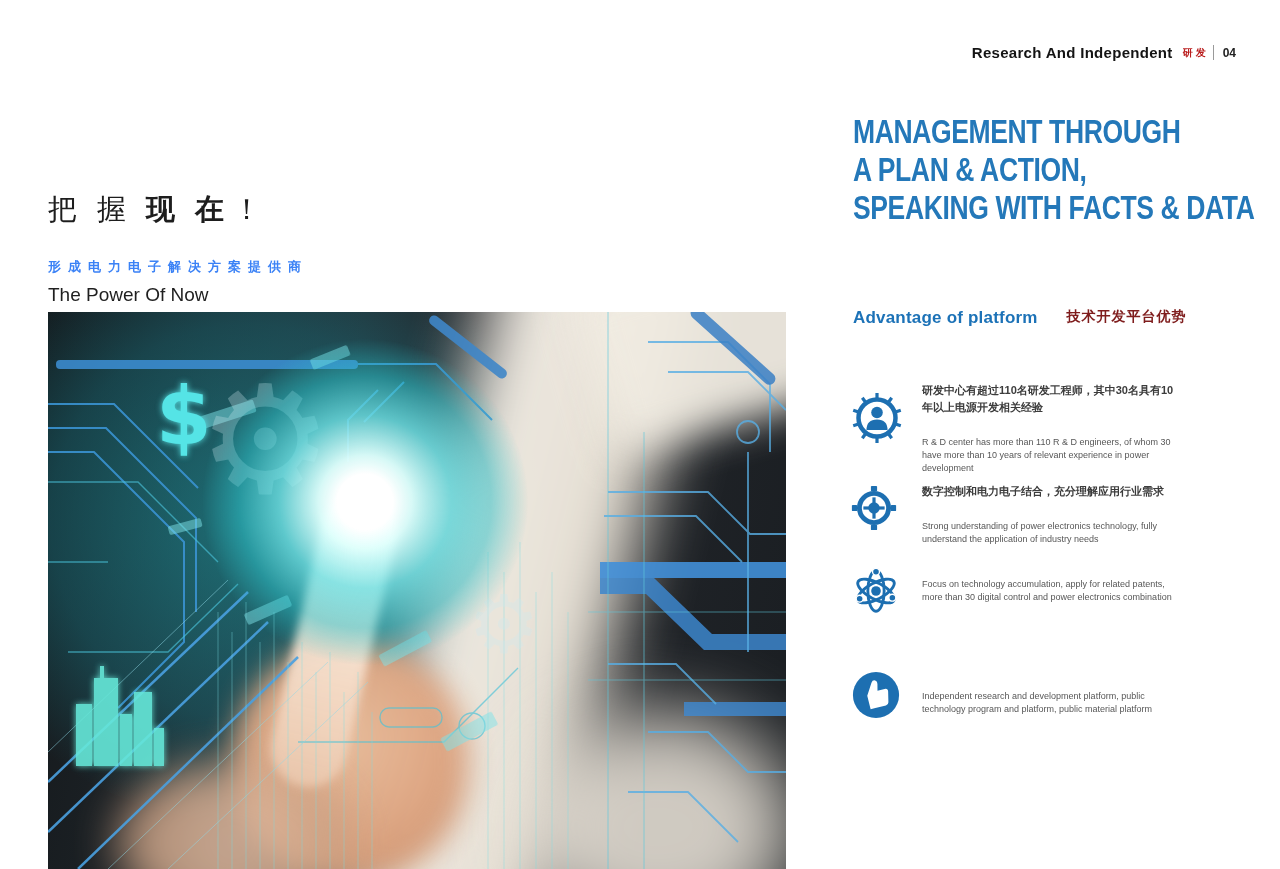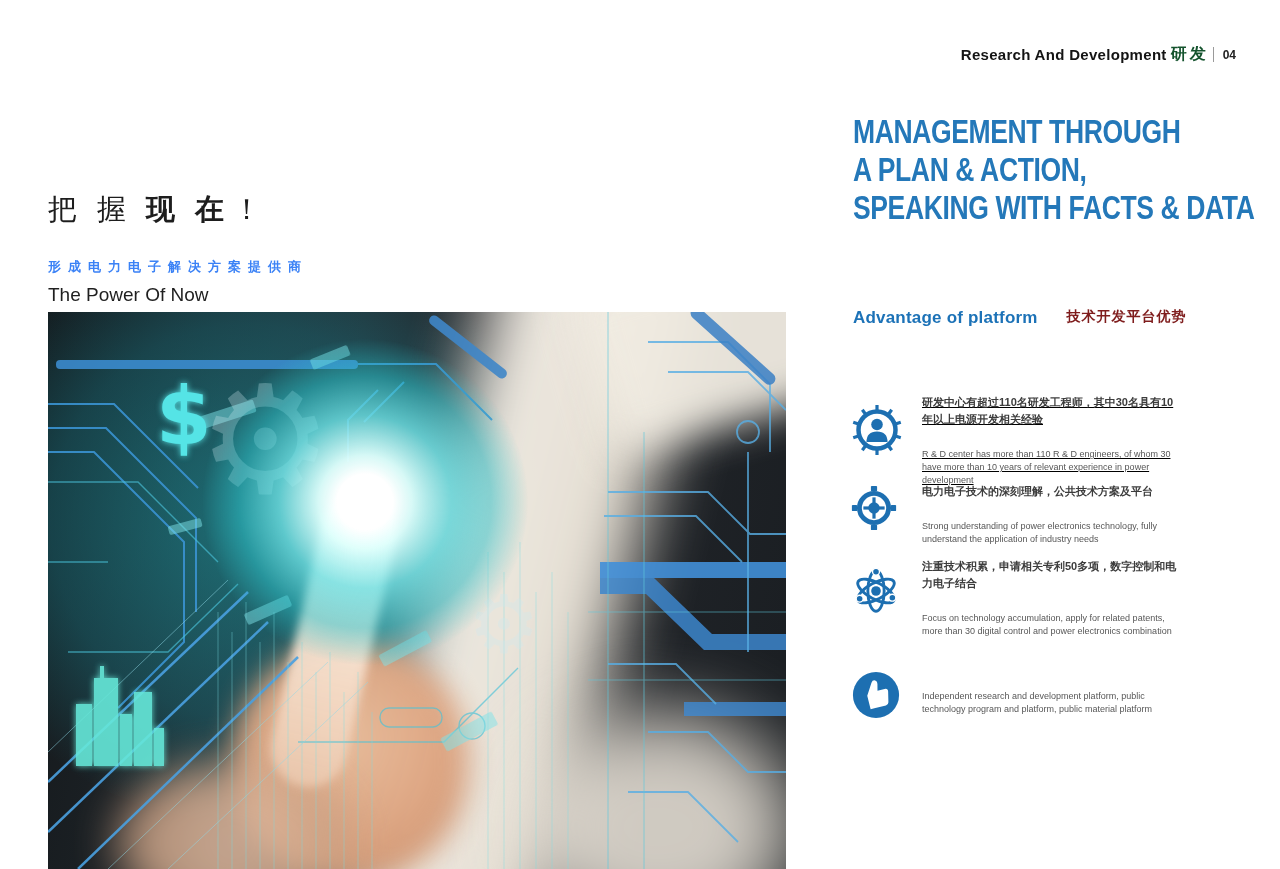--- a/index.html
+++ b/index.html
@@ -3,21 +3,21 @@
 <meta charset="utf-8">
 <style>
   html,body{margin:0;padding:0;}
   body{
     width:1280px;height:869px;position:relative;background:#ffffff;
     font-family:"Liberation Sans","DejaVu Sans",sans-serif;overflow:hidden;
   }
   
   .header{position:absolute;top:44px;right:44px;display:flex;align-items:center;}
   .header .en{font-size:15px;font-weight:bold;color:#141414;letter-spacing:.3px;}
-  .header .zh{font-size:16px;color:#14532d;margin-left:4px;letter-spacing:3px;font-weight:bold;}
+  .header .zh{font-size:10px;color:#b91c1c;margin-left:10px;letter-spacing:3px;font-weight:bold;}
   .header .sep{width:1px;height:15px;background:#9a9a9a;margin:0 9px 0 4px;}
   .header .num{font-size:12px;font-weight:bold;color:#222;}
 
   
   .intro{position:absolute;left:48px;top:190px;}
   .intro .title{font-size:29px;color:#1d1d1d;white-space:nowrap;}
   .intro .title .normal{font-weight:normal;letter-spacing:6px;}
   .intro .title .strong{font-weight:bold;letter-spacing:6px;margin-left:14px;}
   .intro .title .mark{font-weight:normal;margin-left:2px;}
   .intro .sub-zh{margin-top:28px;font-size:13px;color:#3b82f6;letter-spacing:7px;font-weight:bold;}
@@ -51,35 +51,35 @@
   
   .headline{position:absolute;left:853px;top:112px;color:#2478b9;font-weight:bold;
     font-size:34px;line-height:38px;letter-spacing:-.5px;white-space:nowrap;
     transform:scaleX(.78);transform-origin:0 0;}
   .platform-title{position:absolute;left:853px;top:308px;display:flex;align-items:flex-start;}
   .platform-title .en{font-size:17px;font-weight:bold;color:#1c72b7;letter-spacing:.2px;}
   .platform-title .zh{font-size:14px;color:#7f1d1d;margin-left:29px;letter-spacing:1px;font-weight:bold;}
 
   .features{position:absolute;left:851px;top:382px;width:336px;}
   .feature{position:absolute;left:0;display:flex;}
-  .f1{top:12px;text-decoration:underline;}.f2{top:101px;}.f3{top:176px;}.f4{top:288px;}
+  .f1{top:0;}.f2{top:101px;}.f3{top:176px;}.f4{top:288px;}
   .feature .icon-box{width:54px;margin-right:17px;flex:none;}
   .f1 .icon-box{padding-top:10px;}
   .f2 .icon-box{padding-top:2px;}
   .f3 .icon-box{padding-top:8px;}
   .f4 .icon-box{padding-top:0;}
   .feature .txt{width:262px;}
   .feature .zh{font-size:11px;font-weight:bold;color:#3c3c3c;line-height:1.55;}
   .feature .en{font-size:9px;color:#575757;line-height:1.45;margin-top:20px;}
 </style>
 </head>
 <body>
 
 <div class="header">
-  <span class="en">Research And Development</span>
+  <span class="en">Research And Independent</span>
   <span class="zh">研发</span>
   <span class="sep"></span>
   <span class="num">04</span>
 </div>
 
 <div class="intro">
   <div class="title">
     <span class="normal">把 握</span><span class="strong">现 在</span><span class="mark">！</span>
   </div>
   <div class="sub-zh">形成电力电子解决方案提供商</div>
@@ -258,41 +258,40 @@
           <rect x="22.5" y="45" width="7" height="6" rx="1"></rect>
           <rect x="1" y="22.5" width="6" height="7" rx="1"></rect>
           <rect x="45" y="22.5" width="6" height="7" rx="1"></rect>
           <circle cx="26" cy="26" r="6.5"></circle>
           <rect x="24.2" y="14" width="3.6" height="24"></rect>
           <rect x="14" y="24.2" width="24" height="3.6"></rect>
         </g>
       </svg>
     </div>
     <div class="txt">
-      <div class="zh">电力电子技术的深刻理解，公共技术方案及平台</div>
+      <div class="zh">数字控制和电力电子结合，充分理解应用行业需求</div>
       <div class="en">Strong understanding of power electronics technology, fully understand the application of industry needs</div>
     </div>
   </div>
 
   <div class="feature f3">
     <div class="icon-box">
       <svg width="50" height="50" viewBox="0 0 52 52">
         <g fill="none" stroke="#1d6fb1" stroke-width="3">
           <ellipse cx="26" cy="26" rx="21" ry="8.5" transform="rotate(-28 26 26)"></ellipse>
           <ellipse cx="26" cy="26" rx="21" ry="8.5" transform="rotate(28 26 26)"></ellipse>
           <ellipse cx="26" cy="26" rx="21" ry="8.5" transform="rotate(90 26 26)"></ellipse>
         </g>
         <circle cx="26" cy="26" r="5" fill="#1d6fb1"></circle>
         <circle cx="9" y="0" cy="34" r="3.6" fill="#1d6fb1" stroke="#ffffff" stroke-width="1.4"></circle>
         <circle cx="43" cy="33" r="3.6" fill="#1d6fb1" stroke="#ffffff" stroke-width="1.4"></circle>
         <circle cx="26" cy="6" r="3.6" fill="#1d6fb1" stroke="#ffffff" stroke-width="1.4"></circle>
       </svg>
     </div>
     <div class="txt">
-      <div class="zh">注重技术积累，申请相关专利50多项，数字控制和电力电子结合</div>
       <div class="en">Focus on technology accumulation, apply for related patents, more than 30 digital control and power electronics combination</div>
     </div>
   </div>
 
   <div class="feature f4">
     <div class="icon-box">
       <svg width="50" height="50" viewBox="0 0 52 52">
         <circle cx="26" cy="26" r="24" fill="#1d6fb1"></circle>
         <g transform="rotate(-14 26 26)">
           <path d="M17 39 L17 24.5 L24.5 12.5 q1.8 -2.8 4.4 -1.4 q2.2 1.2 1.3 4.2 L28.6 22 h7.6 q3.6 0 2.9 3.6 l-2.4 10.8 q-.6 2.6 -3.3 2.6 H21 z" fill="#ffffff"></path>

